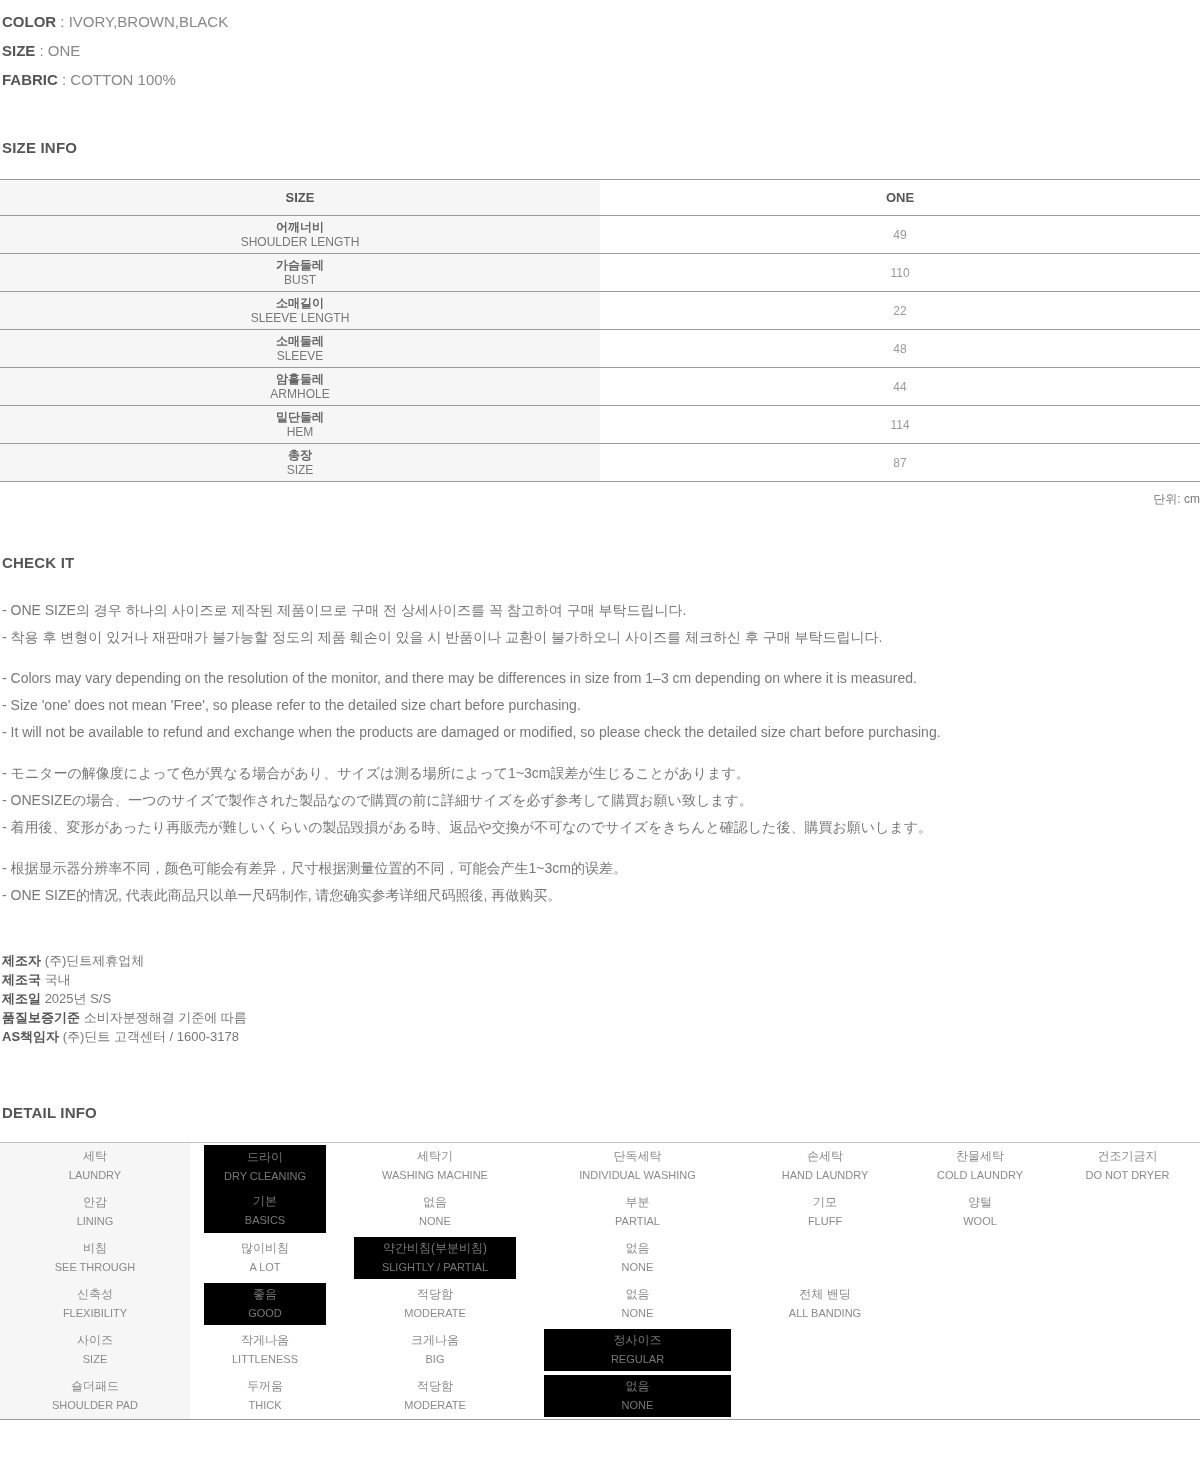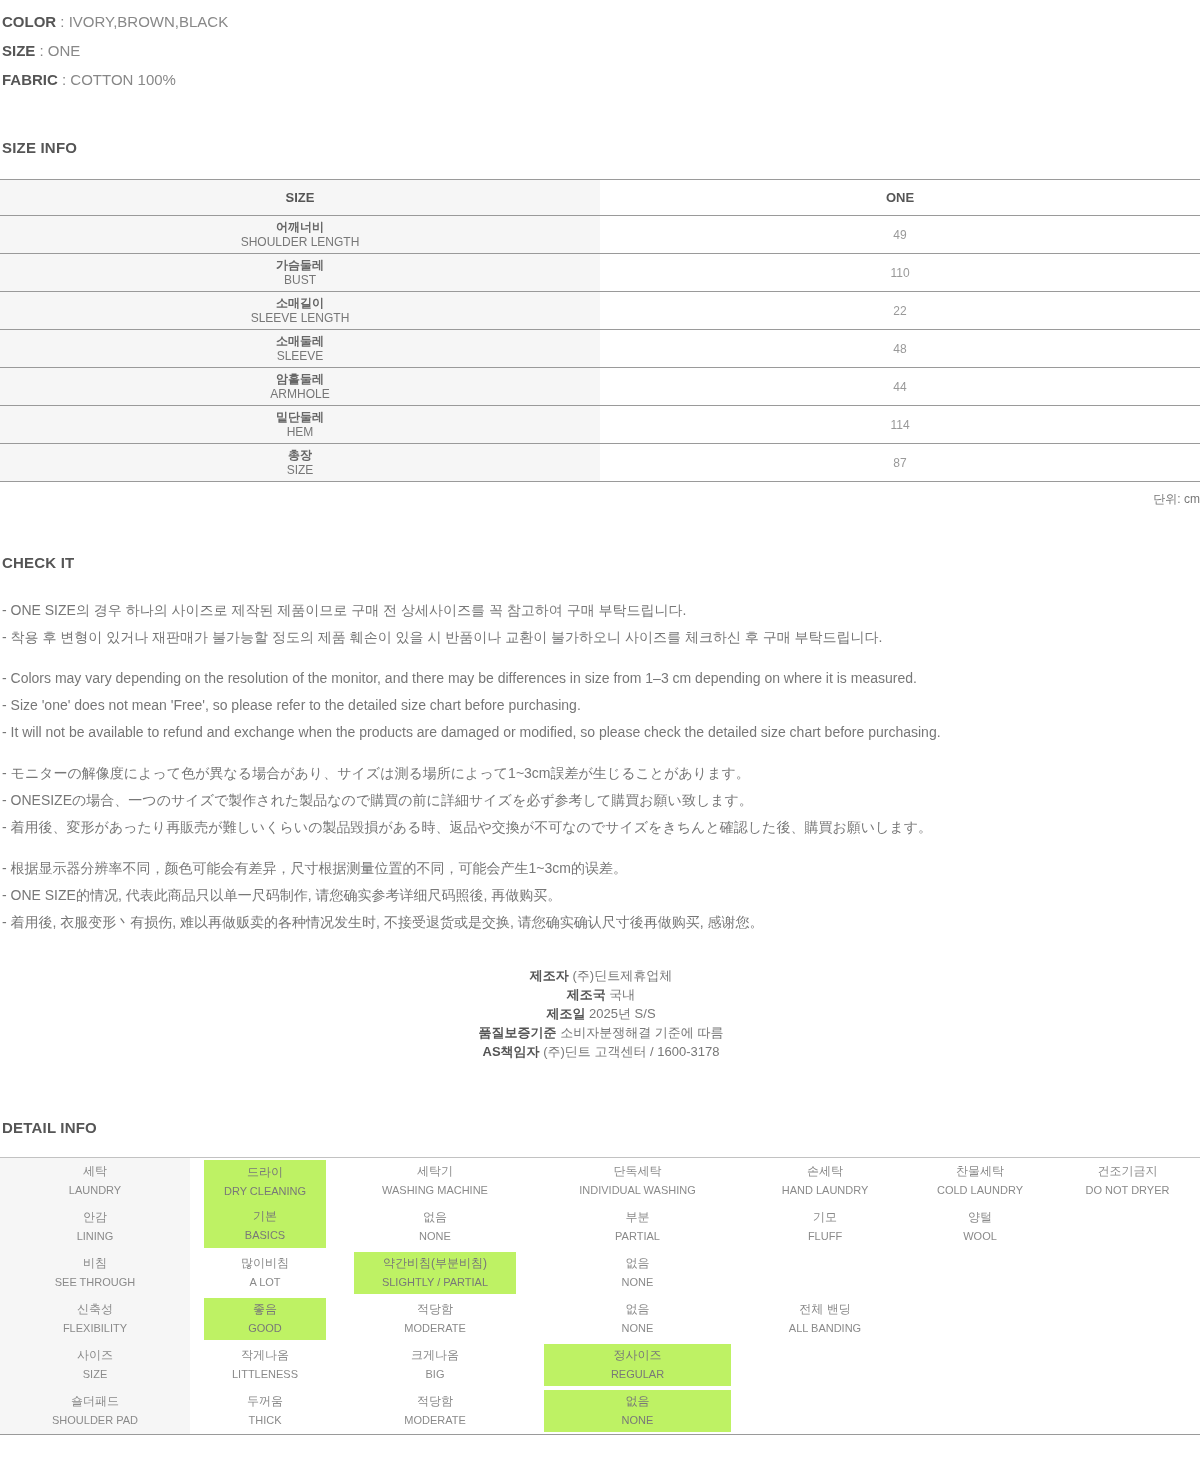--- a/index.html
+++ b/index.html
@@ -27,34 +27,34 @@
   .st-en{font-size:12px;line-height:15px;color:#777;}
   .unit-note{text-align:right;font-size:12px;color:#777;margin-top:9px;}
 
   
   #check-heading{margin:46px 0 26px 2px;}
   .check-group{margin:0 0 14px 2px;}
   .check-group:last-child{margin-bottom:0;}
   .check-line{font-size:14px;line-height:27px;color:#777;}
 
   
-  .manufacturer{margin:30px 0 0 2px;text-align:center;}
+  .manufacturer{margin:42px 0 0 2px;}
   .mf-line{font-size:13px;line-height:19px;color:#777;}
   .mf-label{font-weight:700;color:#555;}
 
   
   #detail-heading{margin:58px 16px 21px 2px;}
   .detail-table{display:grid;grid-template-columns:190px 150px 190px 215px 160px 150px 145px;grid-auto-rows:46px;border-top:1px solid #c2c2c2;border-bottom:1px solid #9a9a9a;}
   .dt-cell{display:flex;min-width:0;}
   .dt-label{background:#f6f6f6;flex-direction:column;justify-content:center;align-items:center;text-align:center;}
   .dt-opt{padding:2px 14px;}
   .dt-opt.join-down{padding-bottom:0;}
   .dt-opt.join-up{padding-top:0;}
   .opt-box{flex:1;display:flex;flex-direction:column;justify-content:center;align-items:center;text-align:center;min-width:0;}
-  .hl .opt-box{background:#bef264;}
+  .hl .opt-box{background:#000000;}
   .hl .dt-ko,.hl .dt-en{color:#787878;}
   .dt-ko{font-size:12px;line-height:19px;color:#8a8a8a;white-space:nowrap;}
   .dt-en{font-size:11px;line-height:19px;color:#8a8a8a;white-space:nowrap;}
 </style>
 </head>
 <body>
 
 <div class="page">
 
   <section class="top-info">
@@ -136,21 +136,20 @@
         <div class="check-line">- It will not be available to refund and exchange when the products are damaged or modified, so please check the detailed size chart before purchasing.</div>
       </div>
       <div class="check-group">
         <div class="check-line">- モニターの解像度によって色が異なる場合があり、サイズは測る場所によって1~3cm誤差が生じることがあります。</div>
         <div class="check-line">- ONESIZEの場合、一つのサイズで製作された製品なので購買の前に詳細サイズを必ず参考して購買お願い致します。</div>
         <div class="check-line">- 着用後、変形があったり再販売が難しいくらいの製品毀損がある時、返品や交換が不可なのでサイズをきちんと確認した後、購買お願いします。</div>
       </div>
       <div class="check-group">
         <div class="check-line">- 根据显示器分辨率不同，颜色可能会有差异，尺寸根据测量位置的不同，可能会产生1~3cm的误差。</div>
         <div class="check-line">- ONE SIZE的情况, 代表此商品只以单一尺码制作, 请您确实参考详细尺码照後, 再做购买。</div>
-        <div class="check-line">- 着用後, 衣服变形丶有损伤, 难以再做贩卖的各种情况发生时, 不接受退货或是交换, 请您确实确认尺寸後再做购买, 感谢您。</div>
       </div>
     </section>
 
   <section class="manufacturer">
       <div class="mf-line"><span class="mf-label">제조자</span> <span class="mf-value">(주)딘트제휴업체</span></div>
       <div class="mf-line"><span class="mf-label">제조국</span> <span class="mf-value">국내</span></div>
       <div class="mf-line"><span class="mf-label">제조일</span> <span class="mf-value">2025년 S/S</span></div>
       <div class="mf-line"><span class="mf-label">품질보증기준</span> <span class="mf-value">소비자분쟁해결 기준에 따름</span></div>
       <div class="mf-line"><span class="mf-label">AS책임자</span> <span class="mf-value">(주)딘트 고객센터 / 1600-3178</span></div>
     </section>

